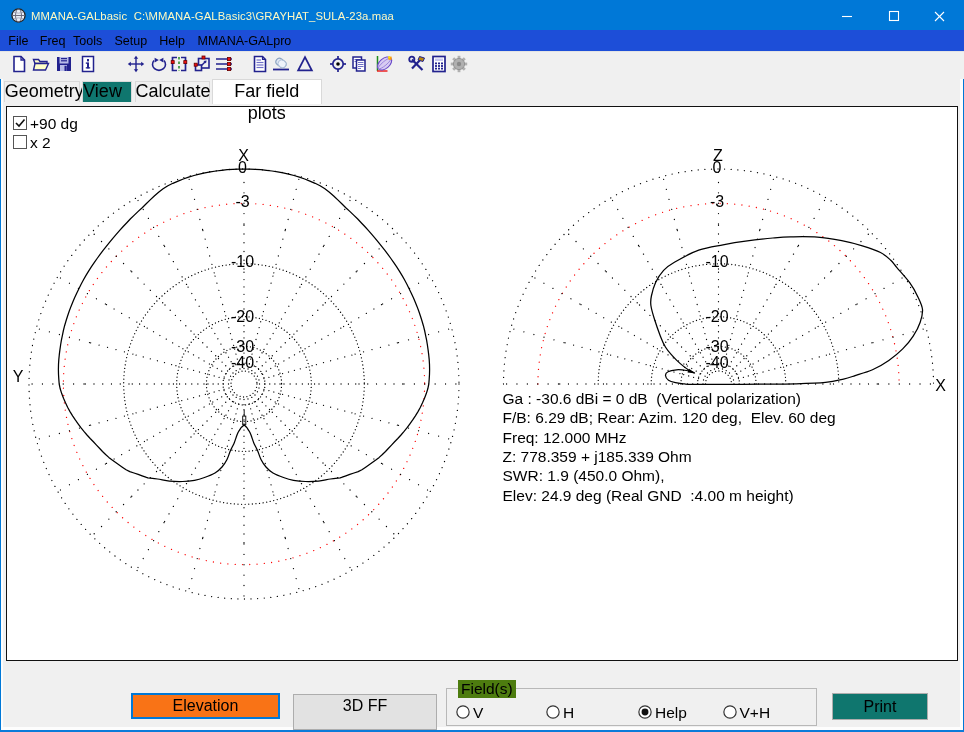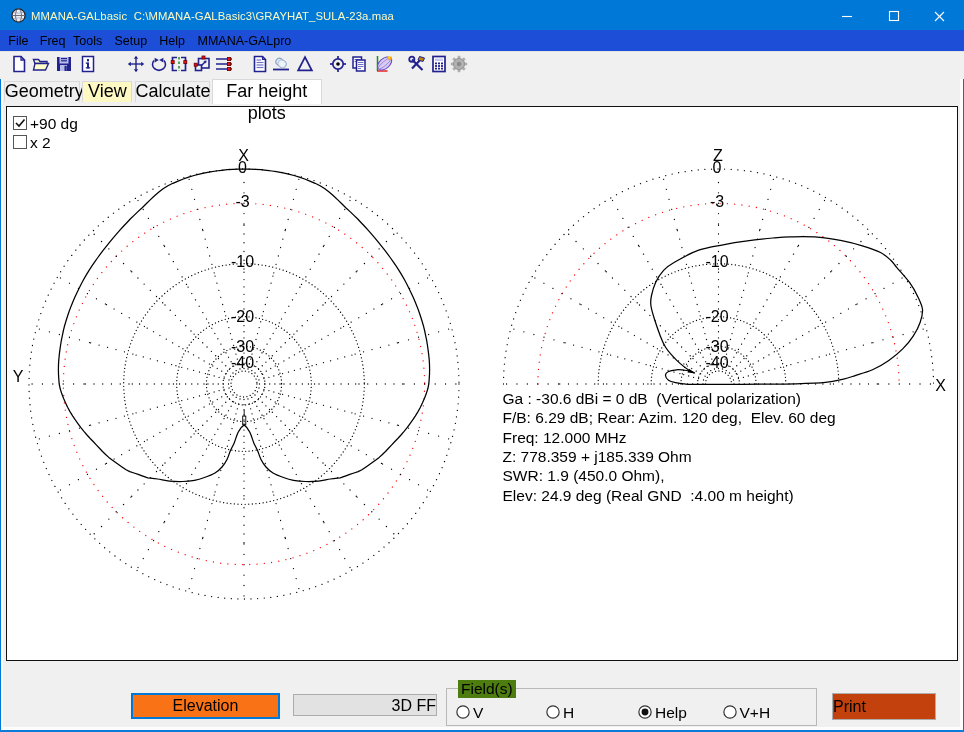--- a/index.html
+++ b/index.html
@@ -193,23 +193,23 @@
       <rect x="7.6" y="0.8" width="2.8" height="4" transform="rotate(270 9 9)"></rect>
       <rect x="7.6" y="0.8" width="2.8" height="4" transform="rotate(315 9 9)"></rect>
     </g>
     <circle cx="9" cy="9" r="5.6" fill="#b0b0b0"></circle>
     <circle cx="9" cy="9" r="2.2" fill="#8a8a8a"></circle>
     <circle cx="9" cy="9" r="5.6" fill="none" stroke="#8a8a8a" stroke-width="0.8"></circle>
   </svg>
 
 <div class="abs" style="left:0;top:79px;width:964px;height:26px;font-size:18px;color:#000">
 <div style="position:absolute;left:3.7px;top:1.5px;width:76.5px;height:21px;background:#f0f0f0;border:1px solid #d9d9d9;border-bottom:none;z-index:1;text-align:center;line-height:19px">Geometry</div>
-    <div style="position:absolute;left:82.2px;top:1.5px;width:50.3px;height:21px;background:#fef9c3;border:1px solid #d9d9d9;border-bottom:none;z-index:1;text-align:center;line-height:19px">View</div>
+    <div style="position:absolute;left:82.2px;top:1.5px;width:50.3px;height:21px;background:#0f766e;border:1px solid #d9d9d9;border-bottom:none;z-index:1;text-align:left;line-height:19px">View</div>
     <div style="position:absolute;left:134.5px;top:1.5px;width:75.5px;height:21px;background:#f0f0f0;border:1px solid #d9d9d9;border-bottom:none;z-index:1;line-height:19px">Calculate</div>
-    <div style="position:absolute;left:212px;top:0px;width:109.5px;height:24.5px;background:#fff;border:1px solid #d9d9d9;border-bottom:none;z-index:3;text-align:center;line-height:22px">Far height plots</div>
+    <div style="position:absolute;left:212px;top:0px;width:109.5px;height:24.5px;background:#fff;border:1px solid #d9d9d9;border-bottom:none;z-index:3;text-align:center;line-height:22px">Far field plots</div>
 
 </div>
 
 <div class="abs" style="left:6px;top:106px;width:952px;height:555px;background:#fff;border:1.5px solid #111"></div>
 <svg width="949" height="552" viewBox="0 0 949 552" style="position:absolute;left:7.5px;top:107.5px">
 <circle cx="236.0" cy="276.0" r="215.0" fill="none" stroke-linecap="round" stroke-dasharray="0.01 6.60" stroke-width="1.3" stroke="#000"></circle>
 <circle cx="236.0" cy="276.0" r="180.6" fill="none" stroke-linecap="round" stroke-dasharray="0.01 7.30" stroke-width="1.3" stroke="#ff0000"></circle>
 <circle cx="236.0" cy="276.0" r="120.3" fill="none" stroke-linecap="round" stroke-dasharray="0.01 3.60" stroke-width="1.3" stroke="#000"></circle>
 <circle cx="236.0" cy="276.0" r="67.3" fill="none" stroke-linecap="round" stroke-dasharray="0.01 3.45" stroke-width="1.3" stroke="#000"></circle>
 <circle cx="236.0" cy="276.0" r="37.6" fill="none" stroke-linecap="round" stroke-dasharray="0.01 3.45" stroke-width="1.3" stroke="#000"></circle>
@@ -438,33 +438,33 @@
 
 <div class="abs" style="left:13px;top:116px;width:14px;height:14px;background:#fff;border:1px solid #555"></div>
 <svg width="14" height="14" viewBox="0 0 14 14" style="position:absolute;left:13px;top:116px">
     <path d="M3 7 l3 3 5.5-6.5" fill="none" stroke="#111" stroke-width="1.6"></path>
   </svg>
 <div class="abs" style="left:30px;top:115px;font-size:15.5px">+90 dg</div>
 <div class="abs" style="left:13px;top:135px;width:14px;height:14px;background:#fff;border:1px solid #555"></div>
 <div class="abs" style="left:30px;top:134px;font-size:15.5px">x 2</div>
 
 <div class="abs" style="left:131px;top:693px;width:149px;height:26px;background:#f97316;border:2px solid #0078d7;text-align:center;font-size:16px;line-height:22px">Elevation</div>
-<div class="abs" style="left:293px;top:694px;width:144px;height:22px;background:#e2e2e2;border:1px solid #adadad;text-align:right;font-size:16px;line-height:22px">3D FF</div>
+<div class="abs" style="left:293px;top:694px;width:144px;height:36px;background:#e2e2e2;border:1px solid #adadad;text-align:center;font-size:16px;line-height:22px">3D FF</div>
 
 <div class="abs" style="left:446px;top:688px;width:371px;height:38px;border:1px solid #b8b8b8"></div>
 <div class="abs" style="left:458px;top:680px;background:#4d7c0f;padding:0 3px;font-size:15.5px">Field(s)</div>
 <svg width="14" height="14" viewBox="0 0 13 13" style="position:absolute;left:456px;top:705px">
     <circle cx="6.5" cy="6.5" r="5.7" fill="#fff" stroke="#333" stroke-width="1.1"></circle>
   </svg>
 <div class="abs" style="left:473px;top:704px;font-size:15.5px">V</div>
 <svg width="14" height="14" viewBox="0 0 13 13" style="position:absolute;left:546px;top:705px">
     <circle cx="6.5" cy="6.5" r="5.7" fill="#fff" stroke="#333" stroke-width="1.1"></circle>
   </svg>
 <div class="abs" style="left:563px;top:704px;font-size:15.5px">H</div>
 <svg width="14" height="14" viewBox="0 0 13 13" style="position:absolute;left:638px;top:705px">
     <circle cx="6.5" cy="6.5" r="5.7" fill="#fff" stroke="#333" stroke-width="1.1"></circle>
     <circle cx="6.5" cy="6.5" r="3.2" fill="#111"></circle>
   </svg>
 <div class="abs" style="left:655px;top:704px;font-size:15.5px">Help</div>
 <svg width="14" height="14" viewBox="0 0 13 13" style="position:absolute;left:722.5px;top:705px">
     <circle cx="6.5" cy="6.5" r="5.7" fill="#fff" stroke="#333" stroke-width="1.1"></circle>
   </svg>
 <div class="abs" style="left:739.5px;top:704px;font-size:15.5px">V+H</div>
-<div class="abs" style="left:832px;top:693px;width:104px;height:27px;background:#c2410c;border:1px solid #adadad;font-size:16px;line-height:25px">Print</div>
+<div class="abs" style="left:832px;top:693px;width:96px;height:27px;background:#0f766e;border:1px solid #adadad;text-align:center;font-size:16px;line-height:25px">Print</div>
 </body></html>

